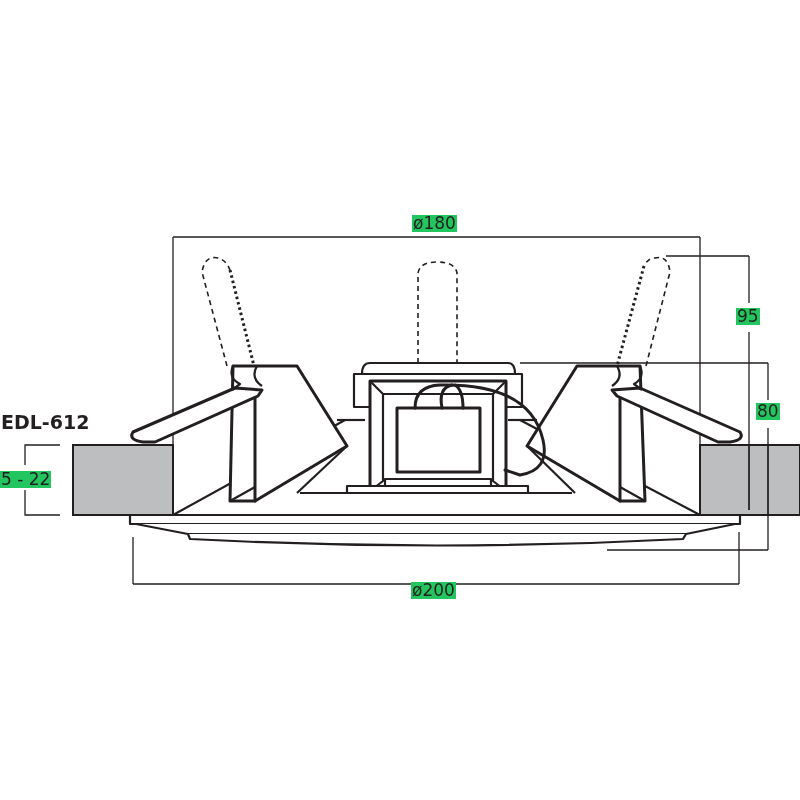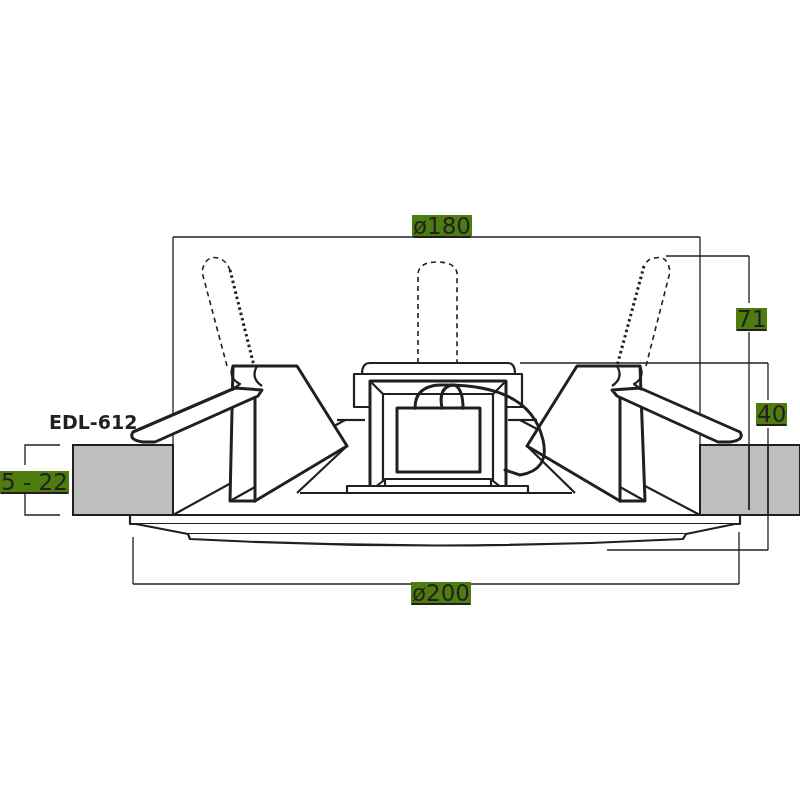--- a/index.html
+++ b/index.html
@@ -2,26 +2,25 @@
 <html><head>
   <meta charset="utf-8">
   <style>
     html, body { margin: 0; padding: 0; background: #ffffff; }
     body { width: 800px; height: 800px; position: relative; overflow: hidden; }
     #drawing { position: absolute; left: 0; top: 0; width: 800px; height: 800px; }
     .lbl {
       position: absolute;
       font-family: "DejaVu Sans", sans-serif;
       color: #231f20;
-      font-size: 23px;
+      font-size: 17px;
       line-height: 1;
       white-space: nowrap;
-      background: #4d7c0f;
+      background: #22c55e;
       padding: 0 1px;
-      text-decoration: underline;
     }
     .model {
       position: absolute;
       font-family: "DejaVu Sans", sans-serif;
       font-weight: bold;
       color: #231f20;
       font-size: 19px;
       line-height: 1;
       white-space: nowrap;
     }
@@ -137,16 +136,16 @@
     <path class="thick" d="M442,408 Q438,388 452,385" stroke-width="3.5"></path>
     <path class="thick" d="M463,408 Q463,390 455,385" stroke-width="3.5"></path>
   </g>
 
   <line class="thin" x1="749" y1="445" x2="749" y2="510"></line>
   <line class="thin" x1="768" y1="445" x2="768" y2="515"></line>
 </svg>
 
 <div class="lbl" style="left:412px; top:215px;">ø180</div>
 <div class="lbl" style="left:411px; top:566px;margin-top:16px;">ø200</div>
-<div class="lbl" style="left:736px; top:308px;">71</div>
-<div class="lbl" style="left:756px; top:403px;">40</div>
+<div class="lbl" style="left:736px; top:308px;">95</div>
+<div class="lbl" style="left:756px; top:403px;">80</div>
 <div class="lbl" style="left:0px; top:471px;text-align:right;">5 - 22</div>
-<div class="model" style="left:1px; top:413px;padding-left:48px;">EDL-612</div>
+<div class="model" style="left:1px; top:413px;">EDL-612</div>
 
 </body></html>

